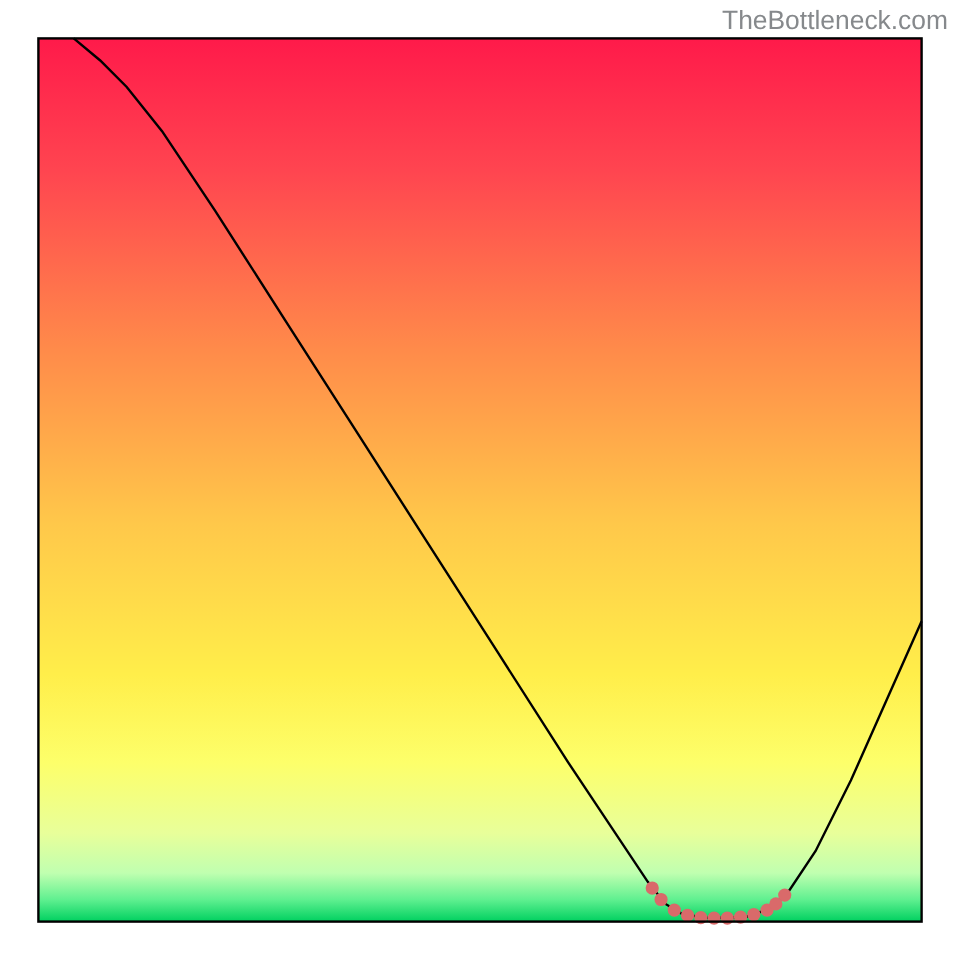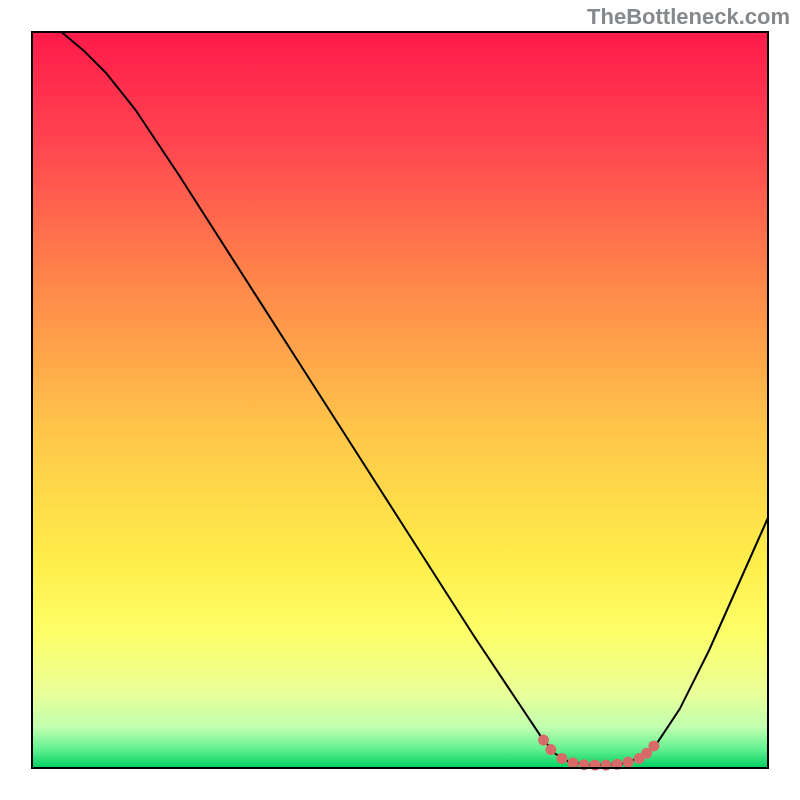--- a/index.html
+++ b/index.html
@@ -12,21 +12,21 @@
     position: relative;
     width: 800px;
     height: 800px;
   }
   .watermark {
     position: absolute;
     top: 4px;
     right: 10px;
     font-size: 22px;
     color: #86898c;
-    font-weight: bold;
+    font-weight: normal;
     z-index: 10;
   }
   svg {
     display: block;
   }
 </style>
 </head>
 <body>
 
 <div class="chart-container">

